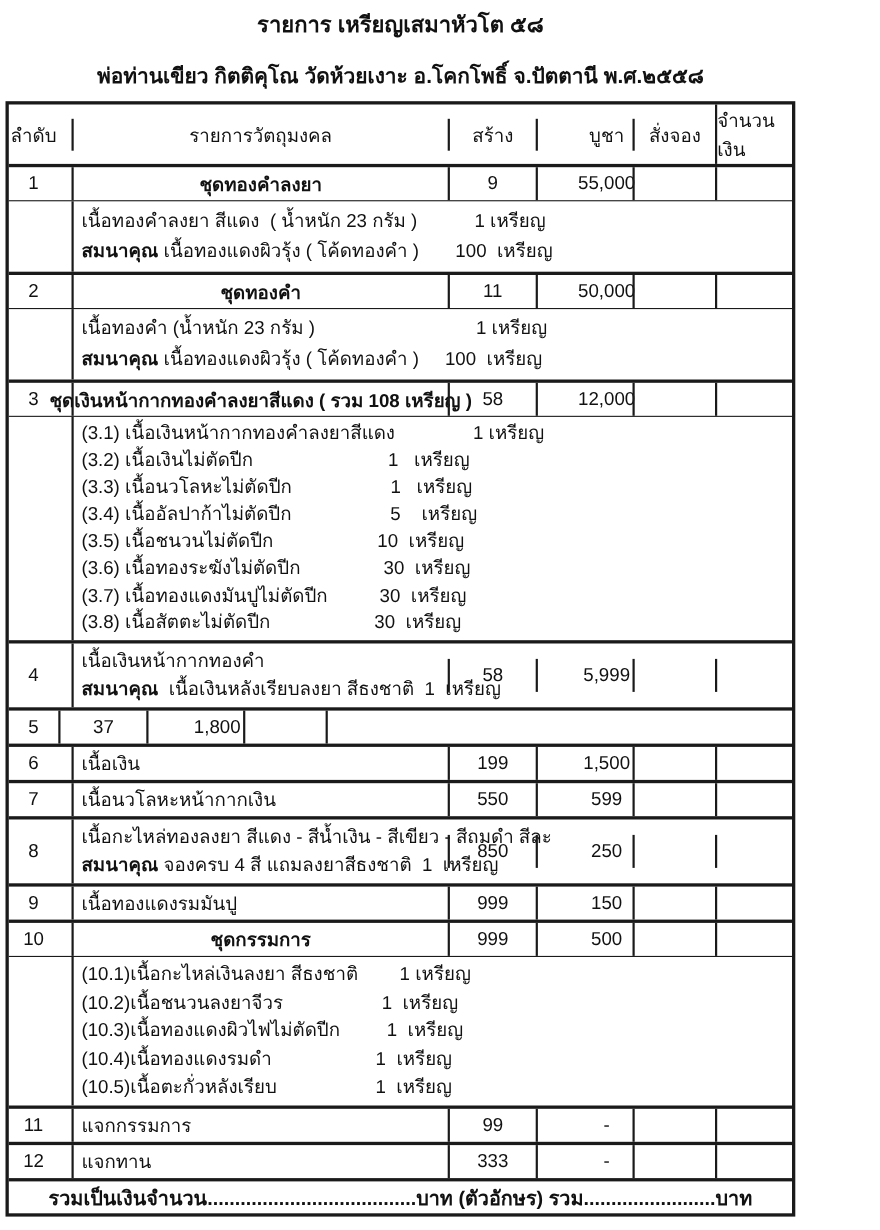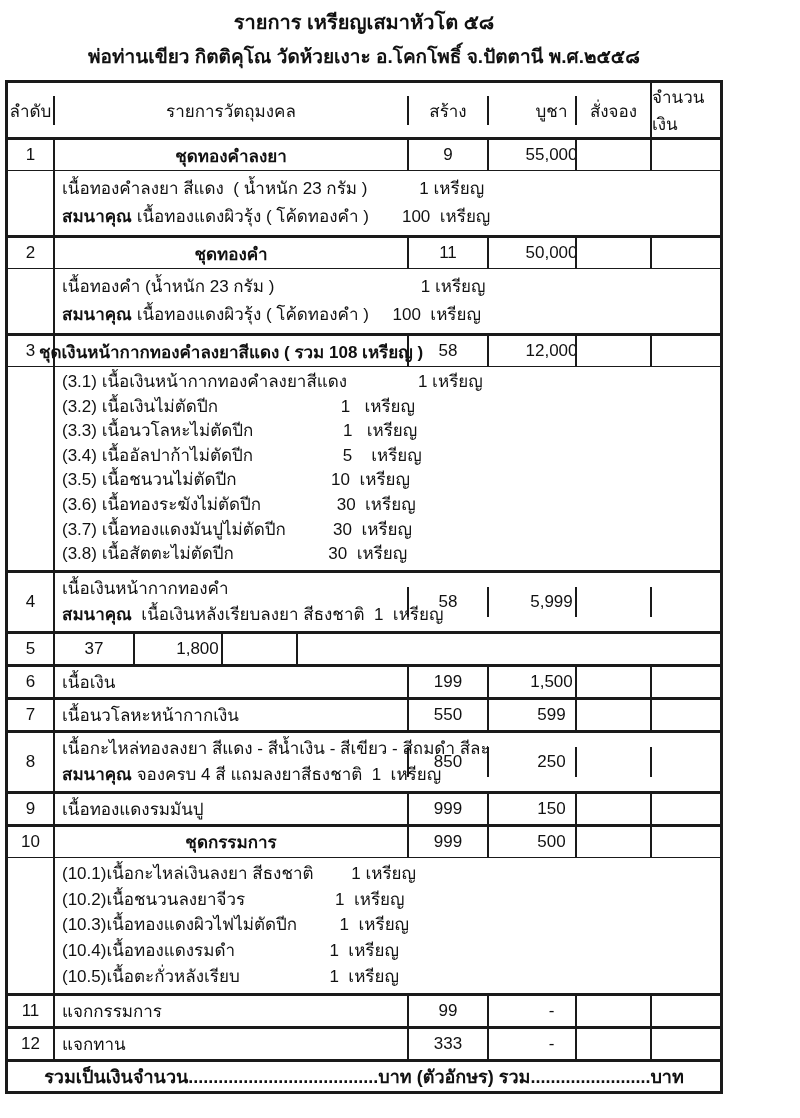--- a/index.html
+++ b/index.html
@@ -5,38 +5,38 @@
   html,body{margin:0;padding:0;background:#ffffff;}
   .doc{
     position:relative;
     width:728px;height:1118px;
     background:#ffffff;
     font-family:"Liberation Sans","DejaVu Sans",sans-serif;
     color:#111;
     overflow:hidden;
   }
   .title{ text-align:center; font-weight:bold; font-size:20px; padding-top:6px; }
-  .subtitle{ text-align:center; font-weight:bold; font-size:19px; margin-top:3px; }
+  .subtitle{ text-align:center; font-weight:bold; font-size:19px; margin-top:15px; }
 
   .tbl{
     margin:9px 5px 0 5px;
     border:3px solid #1a1a1a;
   }
   .tr{ display:flex; align-items:center; }
   .sep-thick{ border-top:3px solid #1a1a1a; }
   .sep-thin{ border-top:1.5px solid #1a1a1a; }
   .td{
     box-sizing:border-box;
     border-left:2px solid #1a1a1a;
     font-size:17px;
     display:flex; align-items:center; justify-content:center;
   }
   .td:first-child{ border-left:none; }
   .td.no{ width:45px; }
-  .td.desc{ flex:1; min-width:0; }
+  .td.desc{ flex:1; min-width:0;margin-left:12px; }
   .td.made{ width:80px; }
   .td.price{ width:88px;padding-left:39px; }
   .td.order{ width:75px; }
   .td.amount{ width:70px; }
 
   .hdr .td{ min-height:29px; font-size:17px; }
   .item .td{ min-height:30px; }
 
   .desc .line{ white-space:pre; }
   .bseg{ font-weight:bold; }

